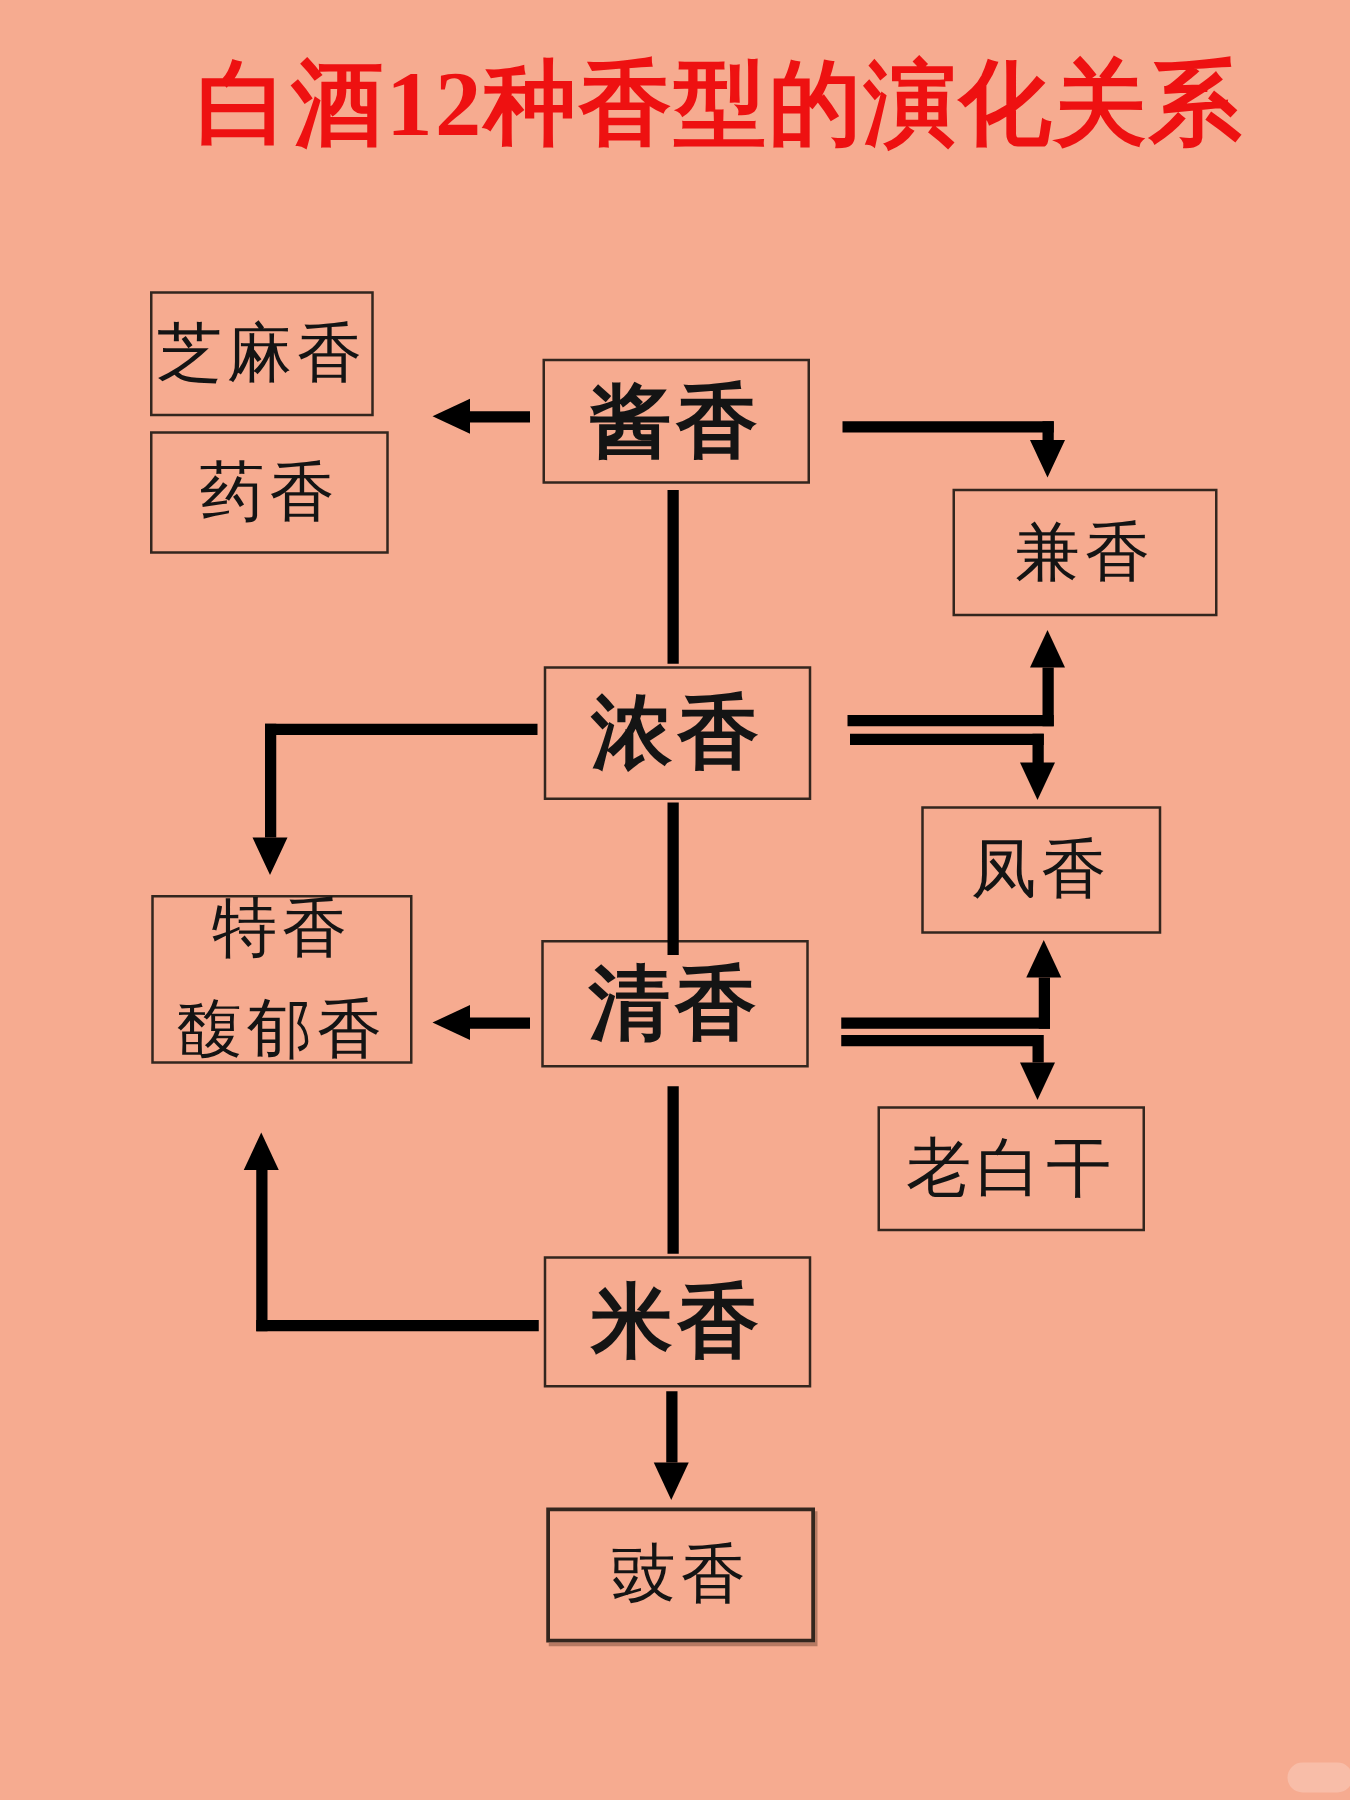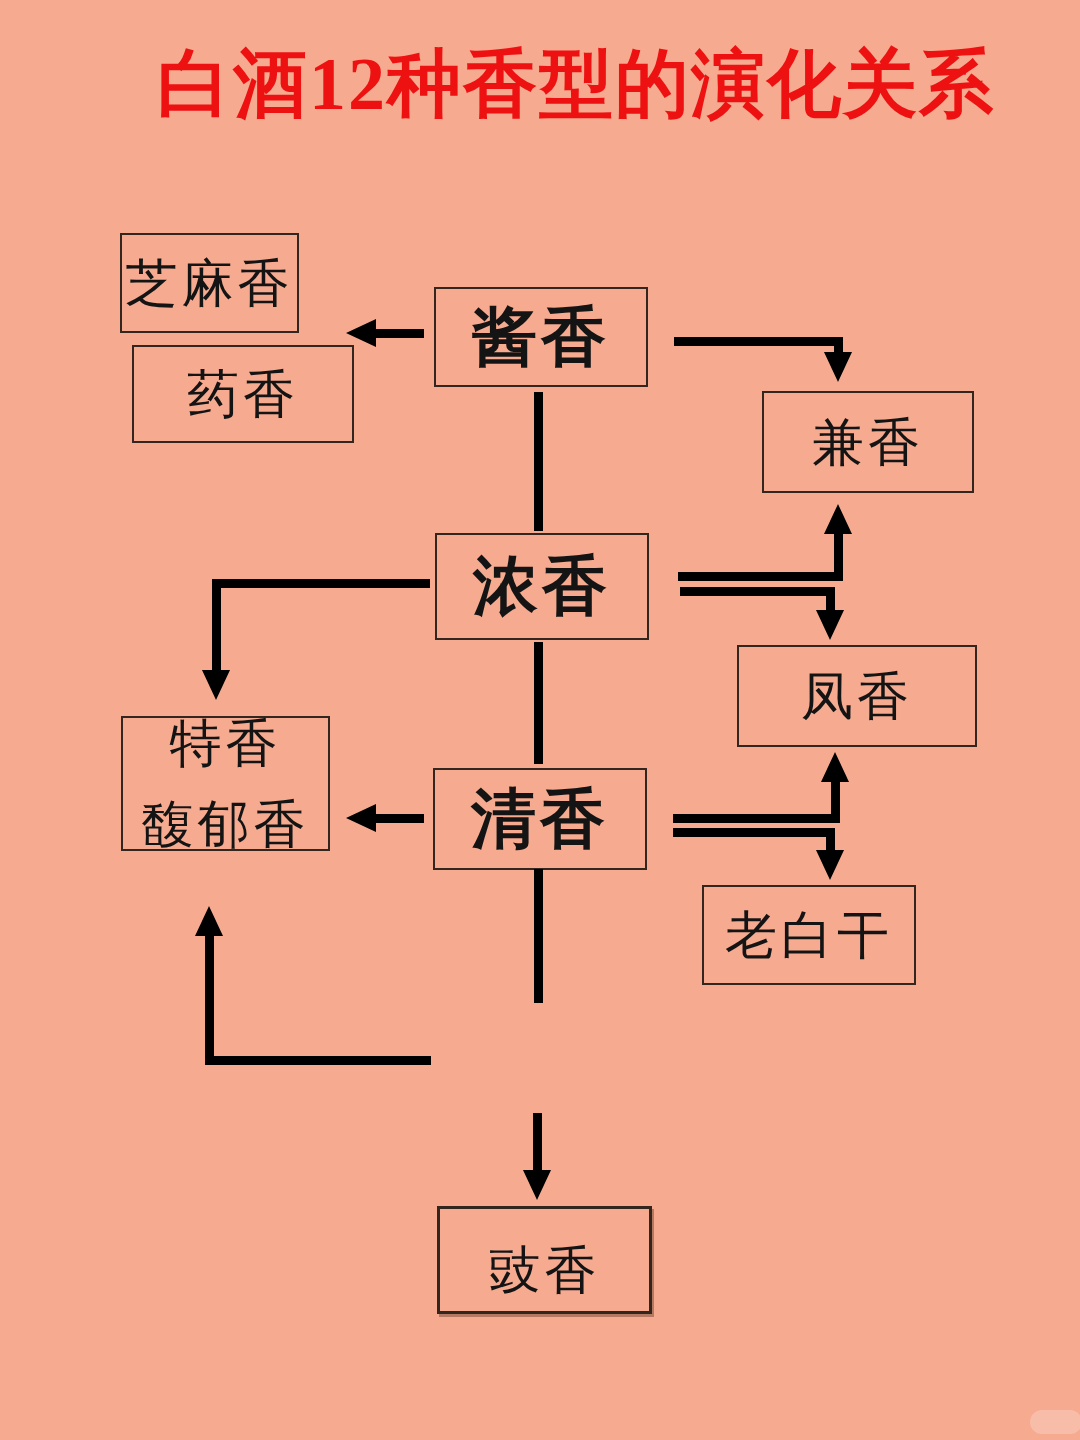--- a/index.html
+++ b/index.html
@@ -26,21 +26,21 @@
   }
   .node{
     position:absolute;
     border:2px solid var(--c-box_border);
     display:flex;flex-direction:column;align-items:center;justify-content:center;
     font-size:52px;color:var(--c-text);
     letter-spacing:4px;line-height:1.55;
     background:transparent;
   }
   .node.em{font-weight:bold;font-size:65px;}
-  .node.heavy{border-width:3px;box-shadow:2px 3px 0 rgba(60,30,15,0.35);justify-content:flex-end;}
+  .node.heavy{border-width:3px;box-shadow:2px 3px 0 rgba(60,30,15,0.35);}
   .seg{position:absolute;background:var(--c-arrow);}
   .head{position:absolute;width:0;height:0;}
   .head.left{border-top:14px solid transparent;border-bottom:14px solid transparent;border-right:30px solid var(--c-arrow);}
   .head.down{border-left:14px solid transparent;border-right:14px solid transparent;border-top:30px solid var(--c-arrow);}
   .head.up{border-left:14px solid transparent;border-right:14px solid transparent;border-bottom:30px solid var(--c-arrow);}
   .watermark{
     position:absolute;left:1030px;top:1410px;width:52px;height:24px;
     border-radius:12px;background:rgba(255,255,255,0.22);
   }
 </style>
@@ -48,53 +48,56 @@
 <body>
 
 <div class="stage">
 
   <div class="title">白酒12种香型的演化关系</div>
 
   <div class="node" style="left:120px;top:233px;width:179px;height:100px">
     <span>芝麻香</span>
   </div>
 
-  <div class="node" style="left:132px;top:345px;width:222px;height:98px">
+  <div class="node" style="left:120px;top:345px;width:191px;height:98px">
     <span>药香</span>
   </div>
 
   <div class="node em" style="left:434px;top:287px;width:214px;height:100px">
     <span>酱香</span>
   </div>
 
   <div class="node" style="left:762px;top:391px;width:212px;height:102px">
     <span>兼香</span>
   </div>
 
   <div class="node em" style="left:435px;top:533px;width:214px;height:107px">
     <span>浓香</span>
   </div>
 
-  <div class="node" style="left:737px;top:645px;width:240px;height:102px">
+  <div class="node" style="left:737px;top:645px;width:192px;height:102px">
     <span>凤香</span>
   </div>
 
   <div class="node" style="left:121px;top:716px;width:209px;height:135px">
     <span>特香</span>
     <span>馥郁香</span>
   </div>
 
-  <div class="node em" style="left:433px;top:768px;width:214px;height:102px">
+  <div class="node em" style="left:433px;top:752px;width:214px;height:102px">
     <span>清香</span>
   </div>
 
   <div class="node" style="left:702px;top:885px;width:214px;height:100px">
     <span>老白干</span>
   </div>
 
+  <div class="node em" style="left:435px;top:1005px;width:214px;height:105px">
+    <span>米香</span>
+  </div>
 
   <div class="node heavy" style="left:437px;top:1206px;width:215px;height:108px">
     <span>豉香</span>
   </div>
 
   <div>
     <div class="seg" style="left:376px;top:329px;width:48px;height:9px"></div>
     <div class="head left" style="left:346px;top:319px"></div>
   </div>
 

